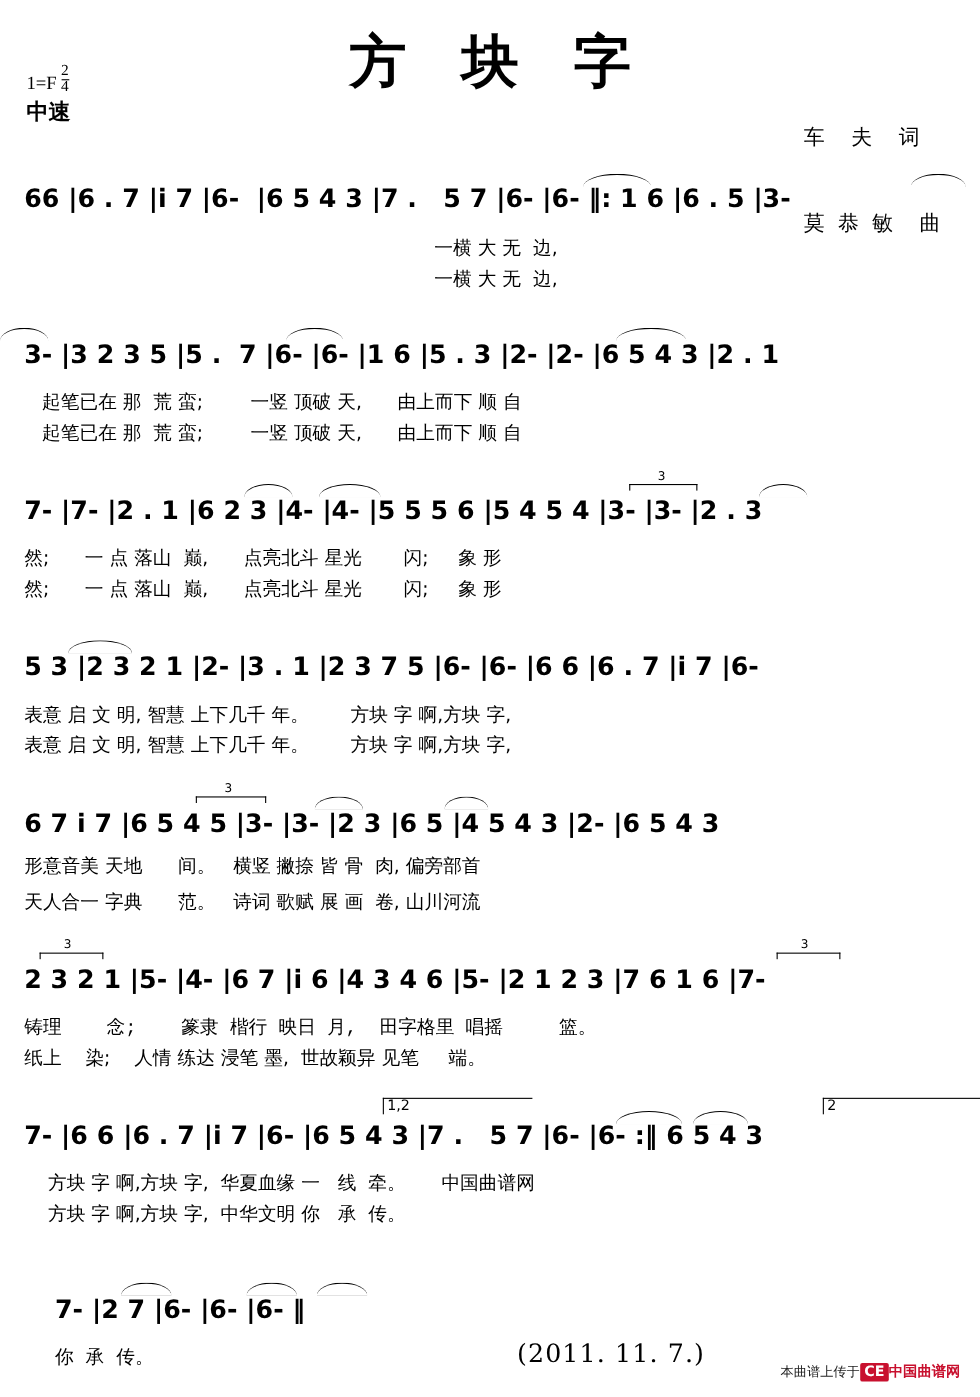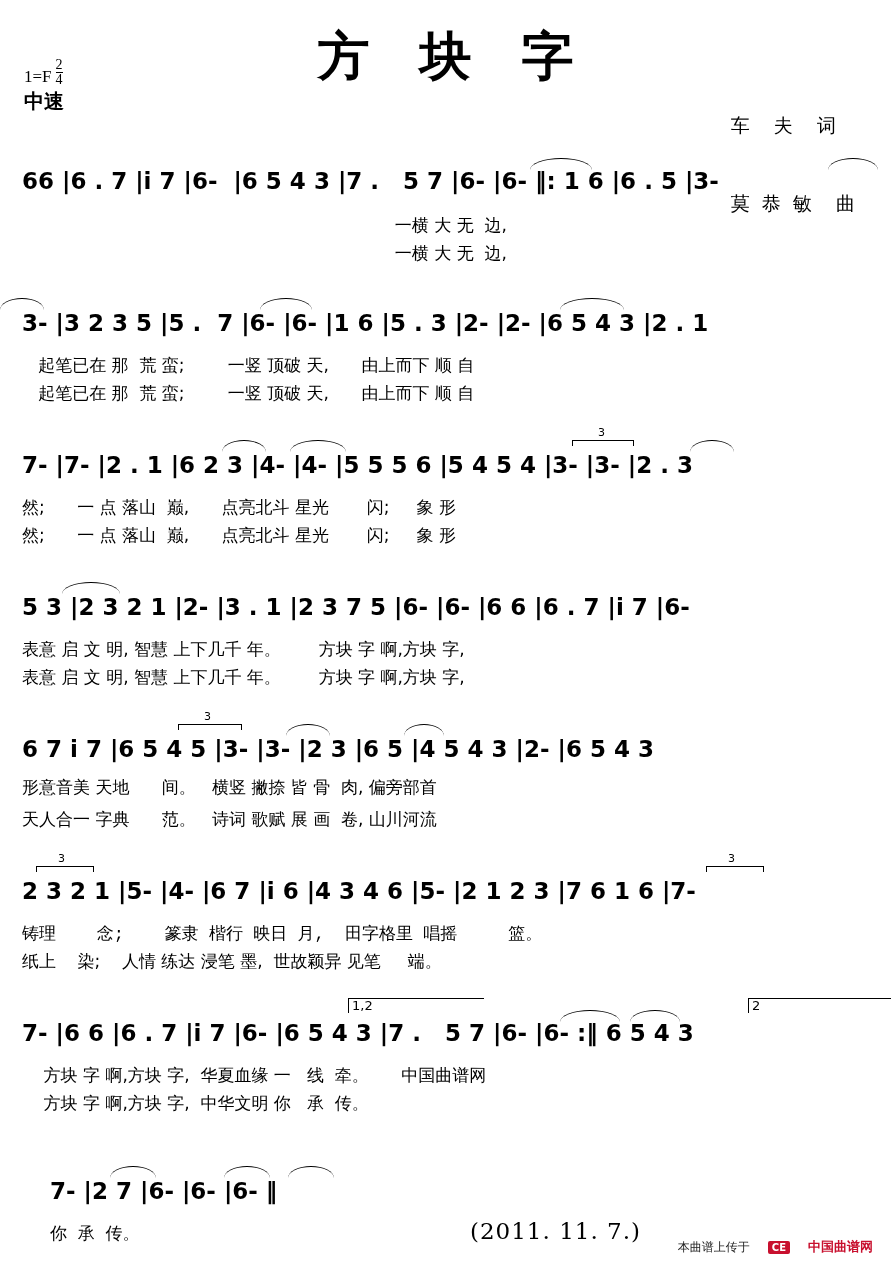--- a/index.html
+++ b/index.html
@@ -85,25 +85,25 @@
 
   .datebox{
     position:absolute;left:470px;top:1218px;
     font-family:"DejaVu Serif",serif;font-size:23px;
     letter-spacing:1px;
   }
   .footer{
     position:absolute;right:18px;bottom:14px;
     font-size:12px;font-family:"DejaVu Sans",sans-serif;
     color:#222;
-    display:flex;align-items:center;gap:18px;
+    display:flex;align-items:center;gap:0;
   }
   .logo{
     display:inline-block;background:#c8102e;color:#fff;
-    font-size:10px;font-weight:bold;padding:1px 4px;border-radius:2px;
+    font-size:13px;font-weight:bold;padding:1px 4px;border-radius:2px;
     font-family:"DejaVu Sans",sans-serif;
   }
   .logotext{color:#c8102e;font-weight:bold;font-size:13px;}
 </style>
 </head>
 <body>
 
 <div class="sheet">
 
   <div class="title">方 块 字</div>

